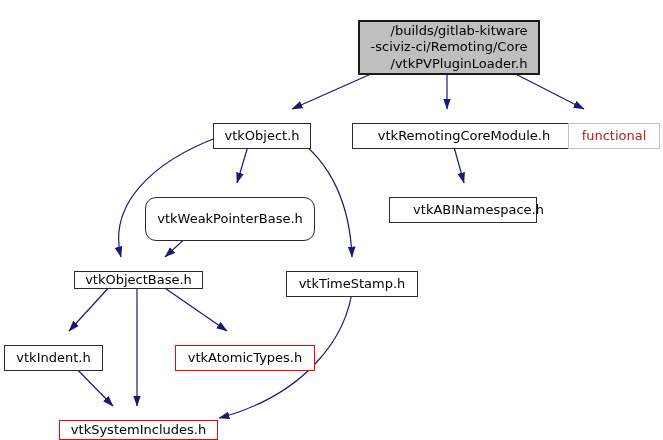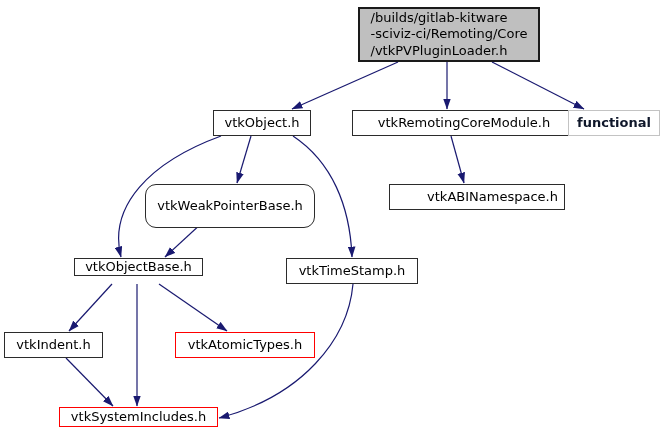--- a/index.html
+++ b/index.html
@@ -19,36 +19,36 @@
   .node {
     position: absolute;
     box-sizing: border-box;
     background: #ffffff;
     border: 1px solid #2b2b2b;
     color: #000000;
     font-size: 13px;
     display: flex;
     align-items: center;
     justify-content: center;
-    text-align: left;
+    text-align: right;
     white-space: pre-line;
     line-height: 1.28;
     cursor: pointer;
+    margin-top: 13px;
   }
   .node.current {
     background: #bfbfbf;
     border: 2px solid #1a1a1a;
     cursor: default;
   }
   .node.truncated { border-color: #ff0000; }
   .node.std {
     border-color: #c3c3c3;
-    color: #0f172a;
+    color: #b91c1c;
     cursor: default;
-    font-weight: bold;
   }
 </style>
 </head>
 <body>
 
 <div id="graph">
 
   <svg id="edge-layer" viewBox="0 0 663 440" xmlns="http://www.w3.org/2000/svg">
     <defs>
       <marker id="arrow" viewBox="0 0 10 7" refX="9.5" refY="3.5" markerWidth="11" markerHeight="8" orient="auto" markerUnits="userSpaceOnUse">
@@ -77,21 +77,21 @@
 /vtkPVPluginLoader.h</div>
 
   <div class="node" style="left:213px; top:110px; width:98px; height:26px;">vtkObject.h</div>
 
   <div class="node" style="left:352px; top:110px; width:224px; height:26px;">vtkRemotingCoreModule.h</div>
 
   <div class="node std" style="left:568px; top:110px; width:92px; height:26px;">functional</div>
 
   <div class="node" style="left:145px; top:184px; width:170px; height:44px;border-radius:11px;">vtkWeakPointerBase.h</div>
 
-  <div class="node" style="left:389px; top:184px; width:176px; height:26px;padding-left:31px;">vtkABINamespace.h</div>
+  <div class="node" style="left:389px; top:184px; width:148px; height:26px;padding-left:31px;">vtkABINamespace.h</div>
 
   <div class="node" style="left:74px; top:258px; width:129px; height:18px;">vtkObjectBase.h</div>
 
   <div class="node" style="left:286px; top:258px; width:132px; height:26px;">vtkTimeStamp.h</div>
 
   <div class="node" style="left:4px; top:332px; width:99px; height:26px;">vtkIndent.h</div>
 
   <div class="node truncated" style="left:175px; top:332px; width:140px; height:26px;">vtkAtomicTypes.h</div>
 
   <div class="node truncated" style="left:59px; top:407px; width:159px; height:20px;">vtkSystemIncludes.h</div>

